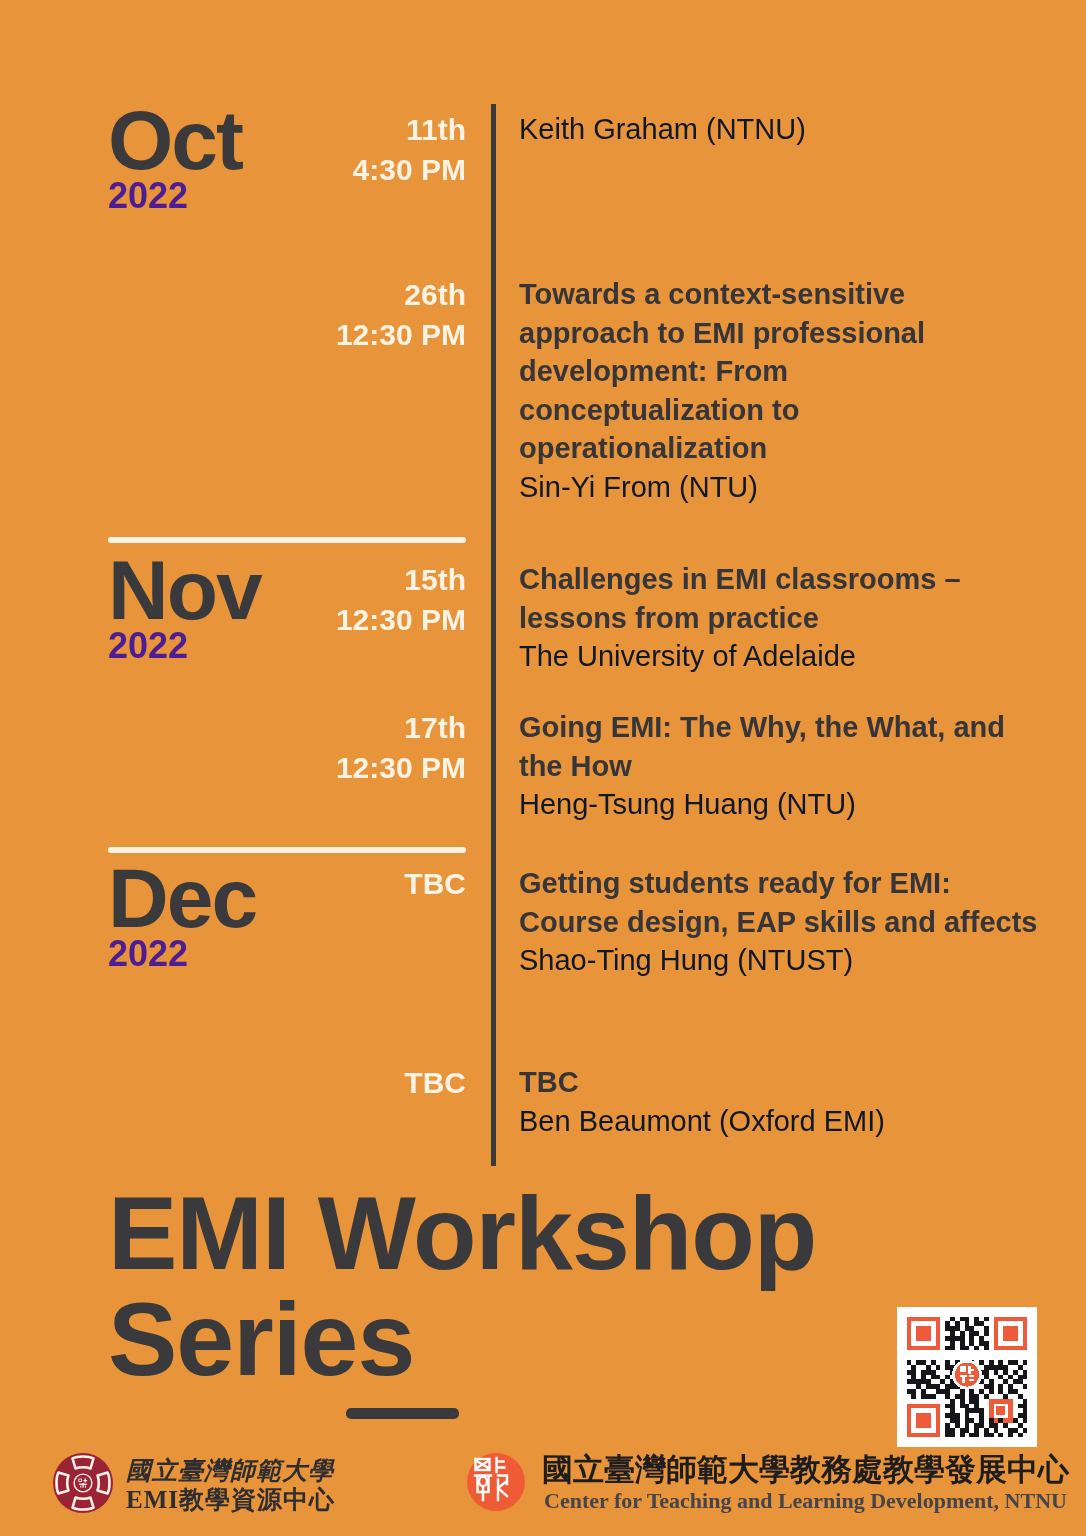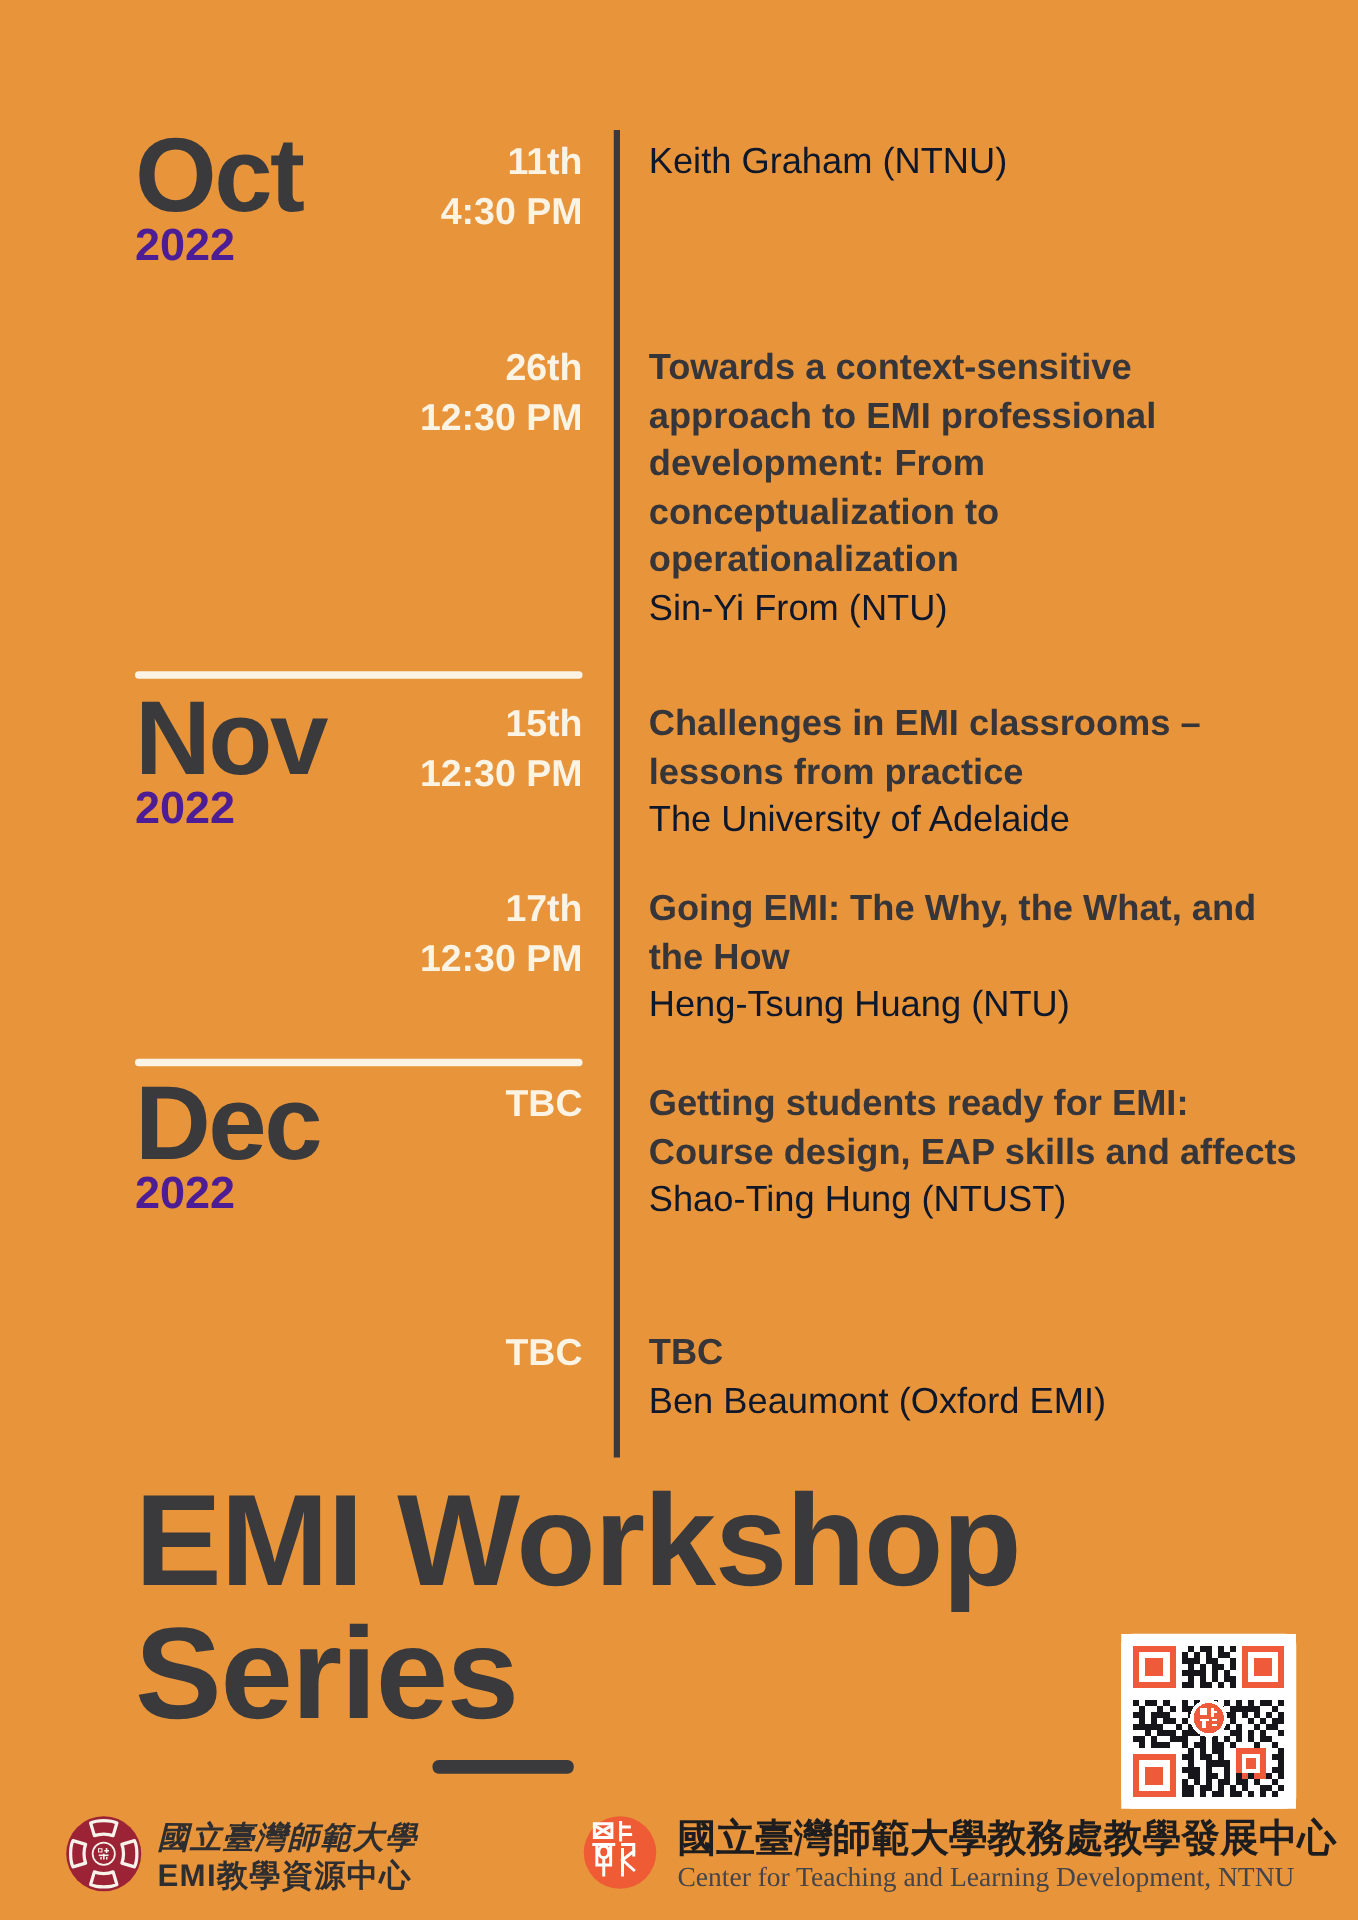--- a/index.html
+++ b/index.html
@@ -176,39 +176,41 @@
     letter-spacing: 1px;
     font-style: italic;
   }
   .logo-cn-2 {
     display: block;
     font-size: 25px;
     font-weight: 700;
     color: #2e2e30;
     line-height: 1.22;
     letter-spacing: 1px;
+    font-family: Liberation Serif, serif;
   }
   .logo-cn-big {
     display: block;
     font-family: "Liberation Serif", serif;
     font-size: 31px;
     font-weight: 700;
     color: #1d1d1f;
     line-height: 1.12;
     letter-spacing: 0px;
     white-space: nowrap;
   }
   .logo-en {
     display: block;
     font-family: "Liberation Serif", serif;
     font-size: 22px;
-    font-weight: 400;
+    font-weight: 700;
     color: #44444a;
     line-height: 1.2;
     white-space: nowrap;
+    text-align: center;
   }
 </style>
 </head>
 <body>
 
 <div id="poster">
 
   <div class="schedule">
 
     <div class="v-divider"></div>

